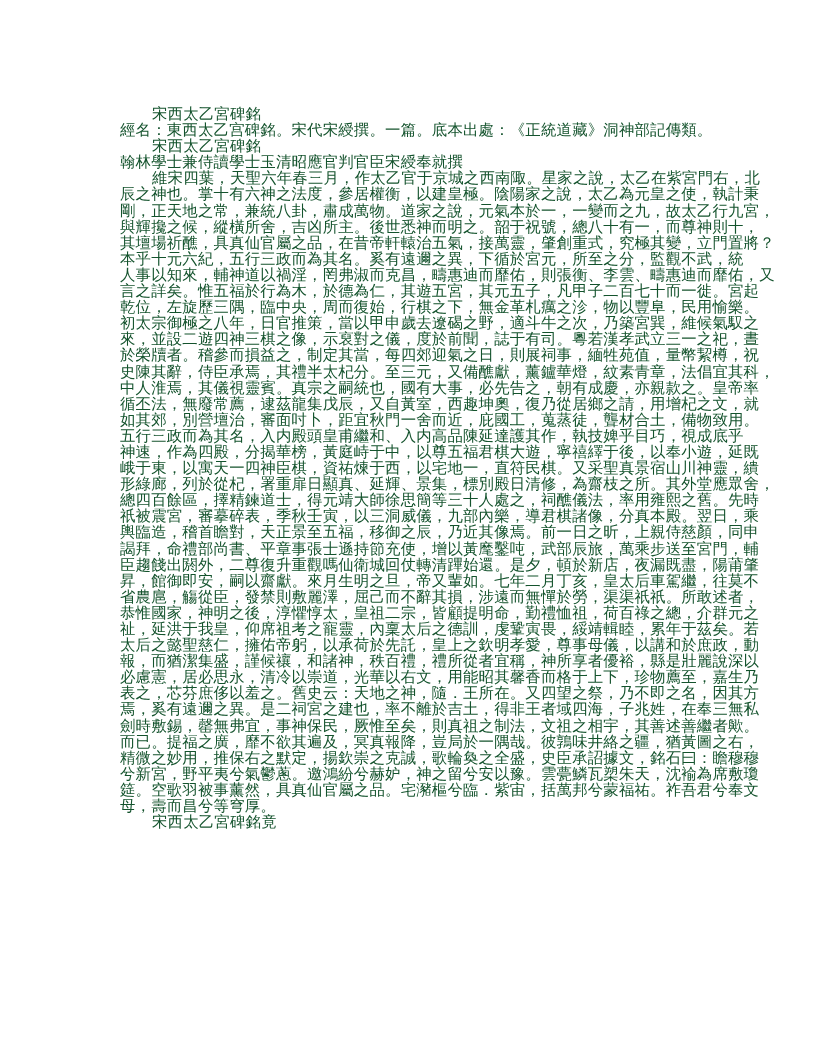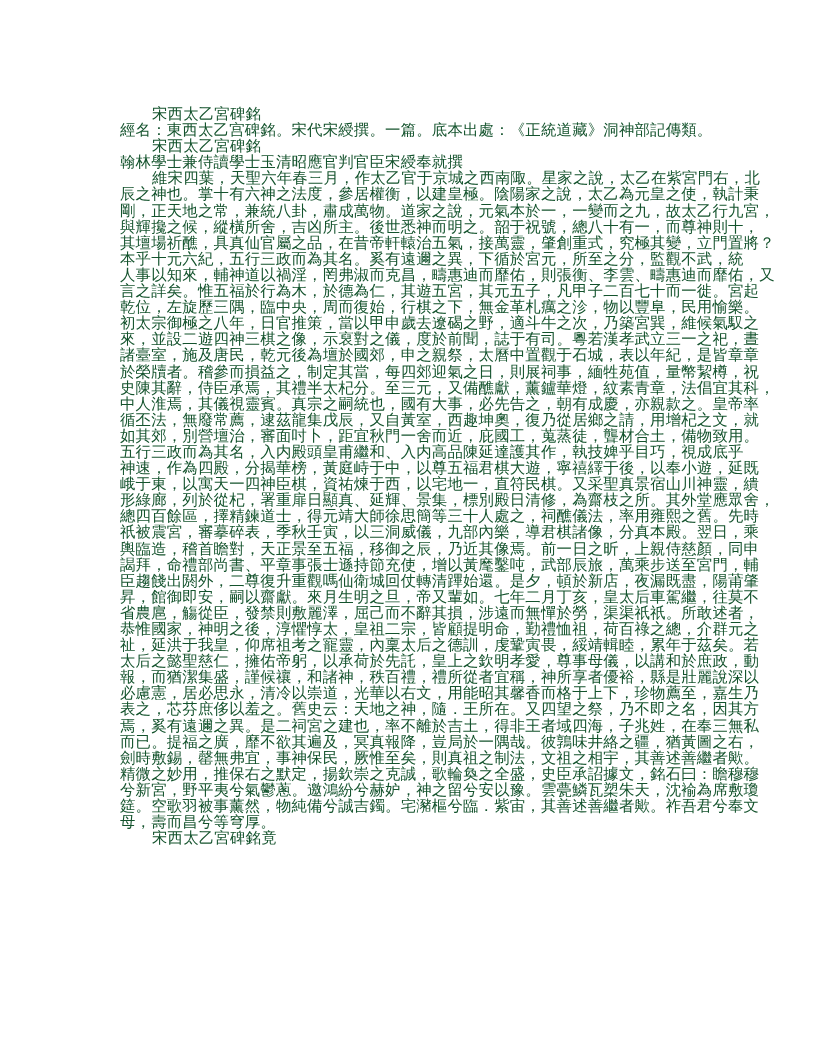--- a/index.html
+++ b/index.html
@@ -31,21 +31,20 @@
       <span class="line">辰之神也。掌十有六神之法度，參居權衡，以建皇極。陰陽家之說，太乙為元皇之使，執計秉</span>
       <span class="line">剛，正天地之常，兼統八卦，肅成萬物。道家之說，元氣本於一，一變而之九，故太乙行九宮，</span>
       <span class="line">與輝攙之候，縱橫所舍，吉凶所主。後世悉神而明之。韶于祝號，總八十有一，而尊神則十，</span>
       <span class="line">其壇場祈醮，具真仙官屬之品，在昔帝軒轅治五氣，接萬靈，肇創重式，究極其變，立門置將？</span>
       <span class="line">本乎十元六紀，五行三政而為其名。奚有遠邇之異，下循於宮元，所至之分，監觀不武，統</span>
       <span class="line">人事以知來，輔神道以禍淫，罔弗淑而克昌，疇惠迪而靡佑，則張衡、李雲、疇惠迪而靡佑，又</span>
       <span class="line">言之詳矣。惟五福於行為木，於德為仁，其遊五宮，其元五子，凡甲子二百七十而一徙。宮起</span>
       <span class="line">乾位，左旋歷三隅，臨中央，周而復始，行棋之下，無金革札癘之沴，物以豐阜，民用愉樂。</span>
       <span class="line">初太宗御極之八年，日官推策，當以甲申歲去遼碣之野，適斗牛之次，乃築宮巽，維候氣馭之</span>
       <span class="line">來，並設二遊四神三棋之像，示裒對之儀，度於前聞，誌于有司。粵若漢孝武立三一之祀，晝</span>
-      <span class="line">諸臺室，施及唐民，乾元後為壇於國郊，申之親祭，太曆中置觀于石城，表以年紀，是皆章章</span>
       <span class="line">於榮牘者。稽參而損益之，制定其當，每四郊迎氣之日，則展祠事，緬牲苑值，量幣絜樽，祝</span>
       <span class="line">史陳其辭，侍臣承焉，其禮半太杞分。至三元，又備醮獻，薰鑪華燈，紋素青章，法倡宜其科，</span>
       <span class="line">中人淮焉，其儀視靈賓。真宗之嗣統也，國有大事，必先告之，朝有成慶，亦親款之。皇帝率</span>
       <span class="line">循丕法，無廢常薦，逮茲龍集戊辰，又自黃室，西趣坤奧，復乃從居鄉之請，用增杞之文，就</span>
       <span class="line">如其郊，別營壇治，審面吋卜，距宜秋門一舍而近，庇國工，蒐蒸徒，聾材合土，備物致用。</span>
       <span class="line">五行三政而為其名，入内殿頭皇甫繼和、入内高品陳延達護其作，執技婢乎目巧，視成底乎</span>
       <span class="line">神速，作為四殿，分揭華榜，黃庭峙于中，以尊五福君棋大遊，寧禧繹于後，以奉小遊，延既</span>
       <span class="line">峨于東，以寓天一四神臣棋，資祐煉于西，以宅地一，直符民棋。又采聖真景宿山川神靈，繢</span>
       <span class="line">形綠廊，列於從杞，署重扉日顯真、延輝、景集，標別殿日清修，為齋枝之所。其外堂應眾舍，</span>
       <span class="line">總四百餘區，擇精鍊道士，得元靖大師徐思簡等三十人處之，祠醮儀法，率用雍熙之舊。先時</span>
@@ -55,21 +54,21 @@
       <span class="line">臣趨餞出閼外，二尊復升重觀嗎仙衛城回仗轉清蹕始還。是夕，頓於新店，夜漏既盡，陽莆肇</span>
       <span class="line">昇，館御即安，嗣以齋獻。來月生明之旦，帝又輩如。七年二月丁亥，皇太后車駕繼，往莫不</span>
       <span class="line">省農扈，觴從臣，發禁則敷麗澤，屈己而不辭其損，涉遠而無憚於勞，渠渠祇祇。所敢述者，</span>
       <span class="line">恭惟國家，神明之後，淳懼惇太，皇祖二宗，皆顧提明命，勤禮恤祖，荷百祿之總，介群元之</span>
       <span class="line">祉，延洪于我皇，仰席祖考之寵靈，內稟太后之德訓，虔鞏寅畏，綏靖輯睦，累年于茲矣。若</span>
       <span class="line">太后之懿聖慈仁，擁佑帝躬，以承荷於先託，皇上之欽明孝愛，尊事母儀，以講和於庶政，動</span>
       <span class="line">報，而猶潔集盛，謹候禳，和諸神，秩百禮，禮所從者宜稱，神所享者優裕，縣是壯麗說深以</span>
       <span class="line">必慮憲，居必思永，清冷以崇道，光華以右文，用能昭其馨香而格于上下，珍物薦至，嘉生乃</span>
       <span class="line">表之，芯芬庶侈以羞之。舊史云：天地之神，隨．王所在。又四望之祭，乃不即之名，因其方</span>
       <span class="line">焉，奚有遠邇之異。是二祠宮之建也，率不離於吉土，得非王者域四海，子兆姓，在奉三無私</span>
+      <span class="line">劍時敷錫，罄無弗宜，事神保民，厥惟至矣，則真祖之制法，文祖之相宇，其善述善繼者歟。</span>
       <span class="line">而已。提福之廣，靡不欲其遍及，冥真報降，豈局於一隅哉。彼鶉味井絡之疆，猶黃圖之右，</span>
-      <span class="line">劍時敷錫，罄無弗宜，事神保民，厥惟至矣，則真祖之制法，文祖之相宇，其善述善繼者歟。</span>
       <span class="line">精微之妙用，推保右之默定，揚欽崇之克誠，歌輪奐之全盛，史臣承詔據文，銘石曰：瞻穆穆</span>
       <span class="line">兮新宮，野平夷兮氣鬱蔥。邀鴻紛兮赫妒，神之留兮安以豫。雲甍鱗瓦槊朱天，沈褕為席敷瓊</span>
-      <span class="line">筵。空歌羽被事薰然，物純備兮誠吉鐲。宅瀦樞兮臨．紫宙，其善述善繼者歟。祚吾君兮奉文</span>
+      <span class="line">筵。空歌羽被事薰然，具真仙官屬之品。宅瀦樞兮臨．紫宙，括萬邦兮蒙福祐。祚吾君兮奉文</span>
       <span class="line">母，壽而昌兮等穹厚。</span>
     </div>
   <span class="line indent">宋西太乙宮碑銘竟</span>
 </div>
 
 </body></html>

